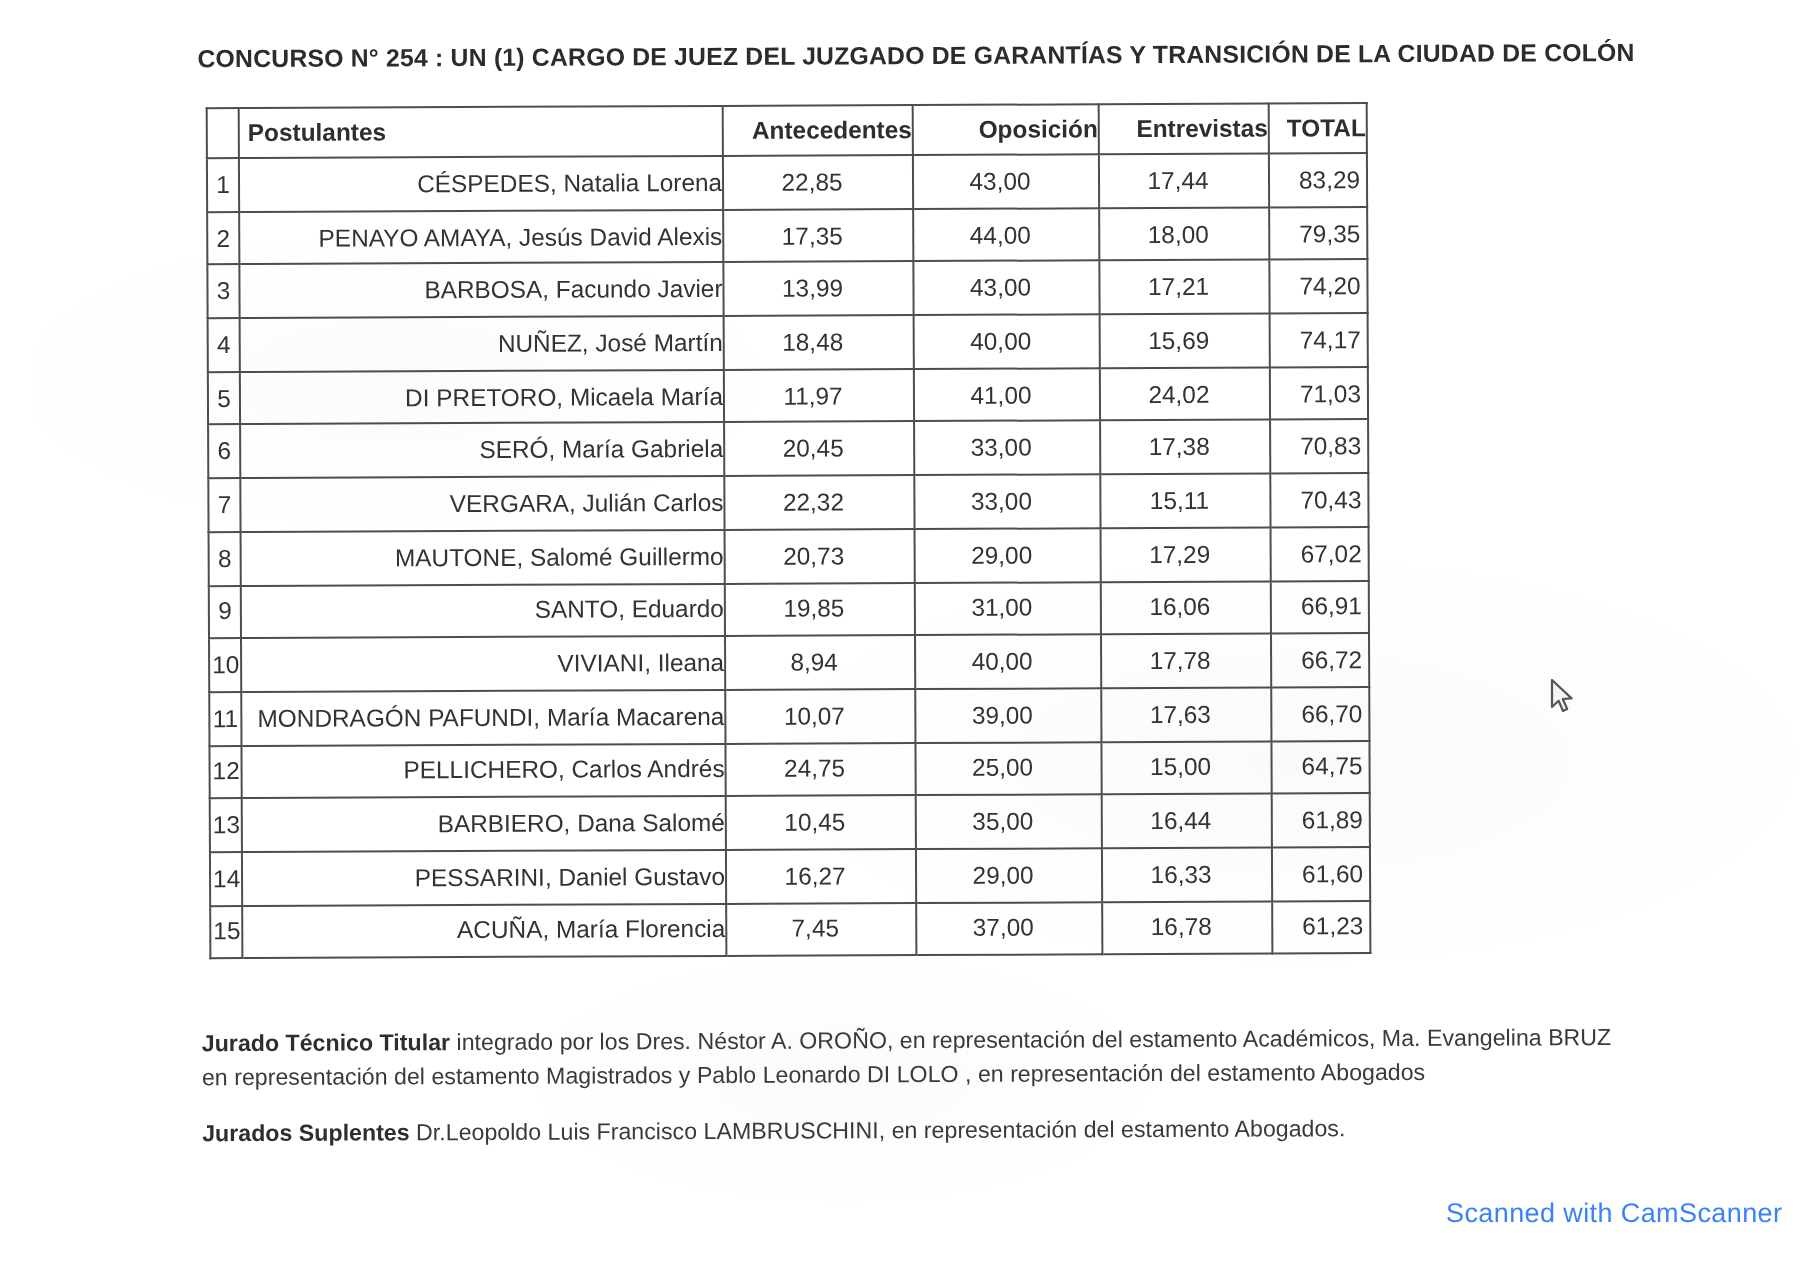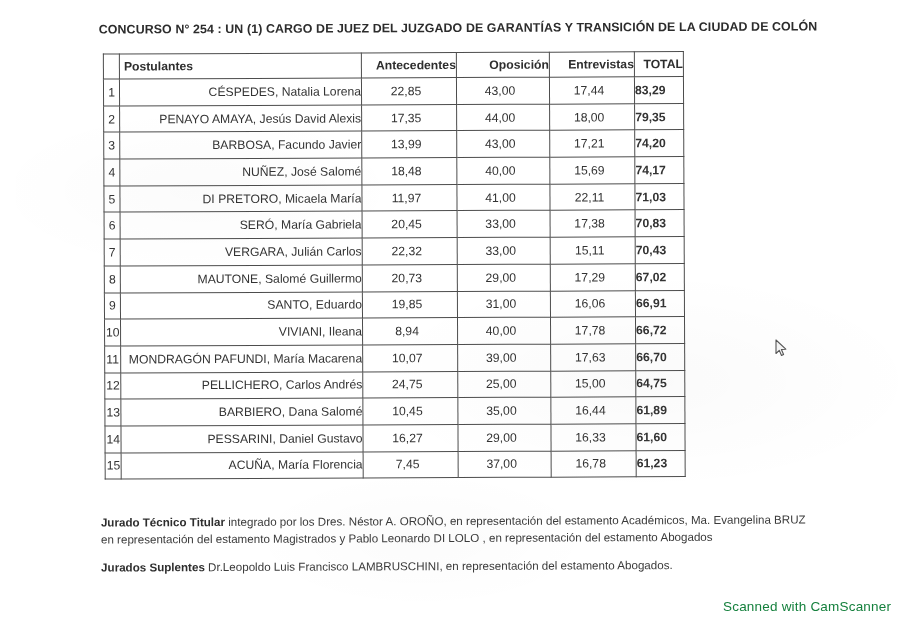--- a/index.html
+++ b/index.html
@@ -56,40 +56,40 @@
     height:25px;
     font-weight:bold;
     text-align:right;
     color:#2e2e2e;
   }
   table.results thead th.th-name { text-align:left; padding-left:4px; }
   table.results tbody td { height:26.7px; }
   td.c-rank  { text-align:center; padding:0 1px; }
   td.c-name  { text-align:right;  padding-left:4px; }
   td.c-num   { text-align:center; padding-right:6px; }
-  td.c-total { padding-right:3px;font-weight:bold; }
+  td.c-total { text-align:right; padding-right:3px; }
 
   .footnote {
     position:absolute; left:84px;
     width:795px;
     font-size:11.6px;
     line-height:17px;
     color:#3a3a3a;
     white-space:nowrap;
     overflow:hidden;
   }
   .fn-1 { top:512px; }
   .fn-2 { top:529px; }
   .fn-3 { top:557px; }
   .footnote b { color:#2e2e2e; }
 
   .watermark {
     position:absolute; left:707px; top:599px;
     font-size:13.5px;
-    color:#15803d;
+    color:#3b82f6;
     letter-spacing:0.2px;
   }
 
   .cursor {
     position:absolute; left:757px; top:339px;
     width:15px; height:19px;
   }
 </style>
 </head>
 <body>
@@ -138,32 +138,32 @@
           <tr>
             <td class="c-rank">3</td>
             <td class="c-name">BARBOSA, Facundo Javier</td>
             <td class="c-num">13,99</td>
             <td class="c-num">43,00</td>
             <td class="c-num">17,21</td>
             <td class="c-total">74,20</td>
           </tr>
           <tr>
             <td class="c-rank">4</td>
-            <td class="c-name">NUÑEZ, José Salomé</td>
+            <td class="c-name">NUÑEZ, José Martín</td>
             <td class="c-num">18,48</td>
             <td class="c-num">40,00</td>
             <td class="c-num">15,69</td>
             <td class="c-total">74,17</td>
           </tr>
           <tr>
             <td class="c-rank">5</td>
             <td class="c-name">DI PRETORO, Micaela María</td>
             <td class="c-num">11,97</td>
             <td class="c-num">41,00</td>
-            <td class="c-num">22,11</td>
+            <td class="c-num">24,02</td>
             <td class="c-total">71,03</td>
           </tr>
           <tr>
             <td class="c-rank">6</td>
             <td class="c-name">SERÓ, María Gabriela</td>
             <td class="c-num">20,45</td>
             <td class="c-num">33,00</td>
             <td class="c-num">17,38</td>
             <td class="c-total">70,83</td>
           </tr>

